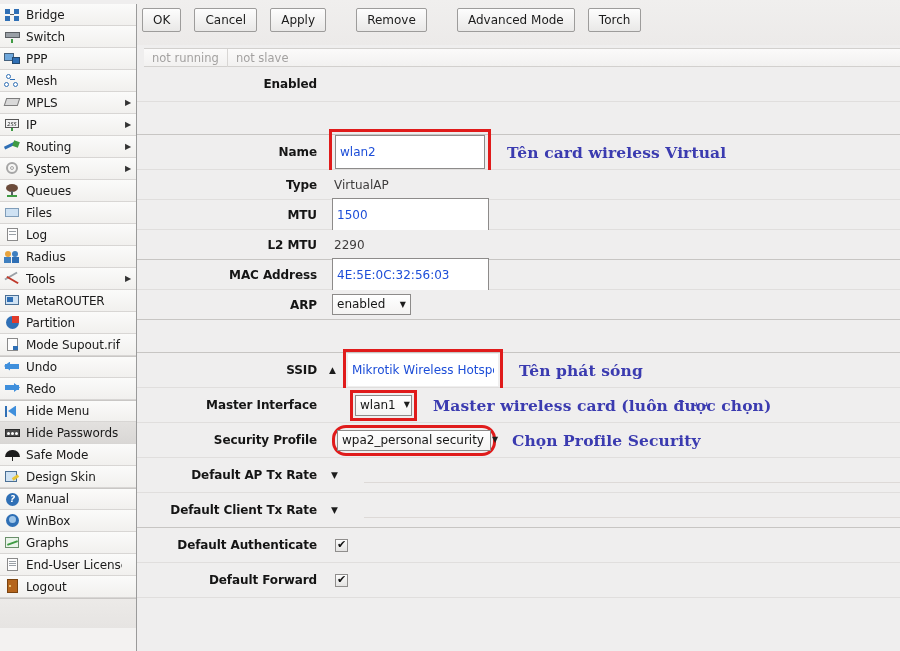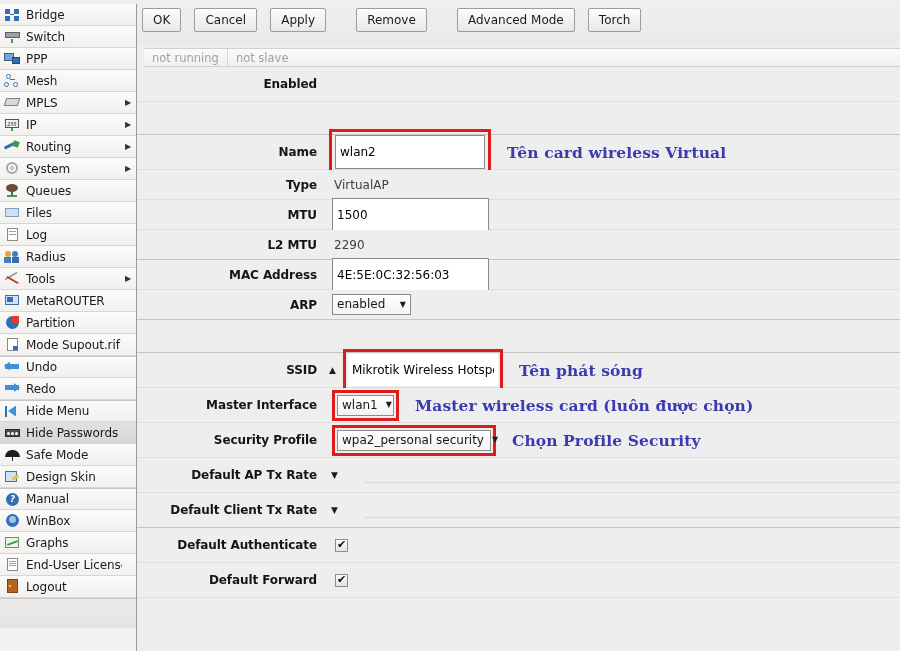--- a/index.html
+++ b/index.html
@@ -165,21 +165,21 @@
     color: #3f3d3d;
     padding-left: 5px;
   }
 
   .tin {
     height: 21px;
     line-height: 19px;
     border: 1px solid #8d8b8a;
     background: #ffffff;
     font-size: 12px;
-    color: #000000;
+    color: #1d4ed8;
     padding: 16px 4px;
     font-family: "DejaVu Sans", "Liberation Sans", sans-serif;
   }
 
   .ddn {
     height: 21px;
     line-height: 19px;
     border: 1px solid #8d8b8a;
     background: linear-gradient(to bottom,#ffffff 0%,#f4f3f2 100%);
     font-size: 12px;
@@ -557,34 +557,34 @@
           <span class="hl tight">
             <input class="tin" style="width: 150px; border: none;" value="Mikrotik Wireless Hotspot">
           </span>
           <span class="anno">Tên phát sóng</span>
         </div>
       </div>
 
       <div class="row tall">
         <div class="lab">Master Interface</div>
         <div class="ctl">
-          <span class="hl tight" style="margin-left:3px;">
+          <span class="hl tight" style="margin-left:21px;">
             <span class="ddn" style="width:57px;">
               <span class="cv">wlan1</span>
               <span class="tri">▼</span>
             </span>
           </span>
           <span class="anno">Master wireless card (luôn được chọn)</span>
         </div>
       </div>
 
       <div class="row tall">
         <div class="lab">Security Profile</div>
         <div class="ctl">
-          <span class="hl tight" style="margin-left:3px;">
+          <span class="hl tight" style="margin-left:3px;border-radius:14px;">
             <span class="ddn" style="width:154px;">
               <span class="cv">wpa2_personal security</span>
               <span class="tri">▼</span>
             </span>
           </span>
           <span class="anno">Chọn Profile Security</span>
         </div>
       </div>
 
       <div class="row tall">

